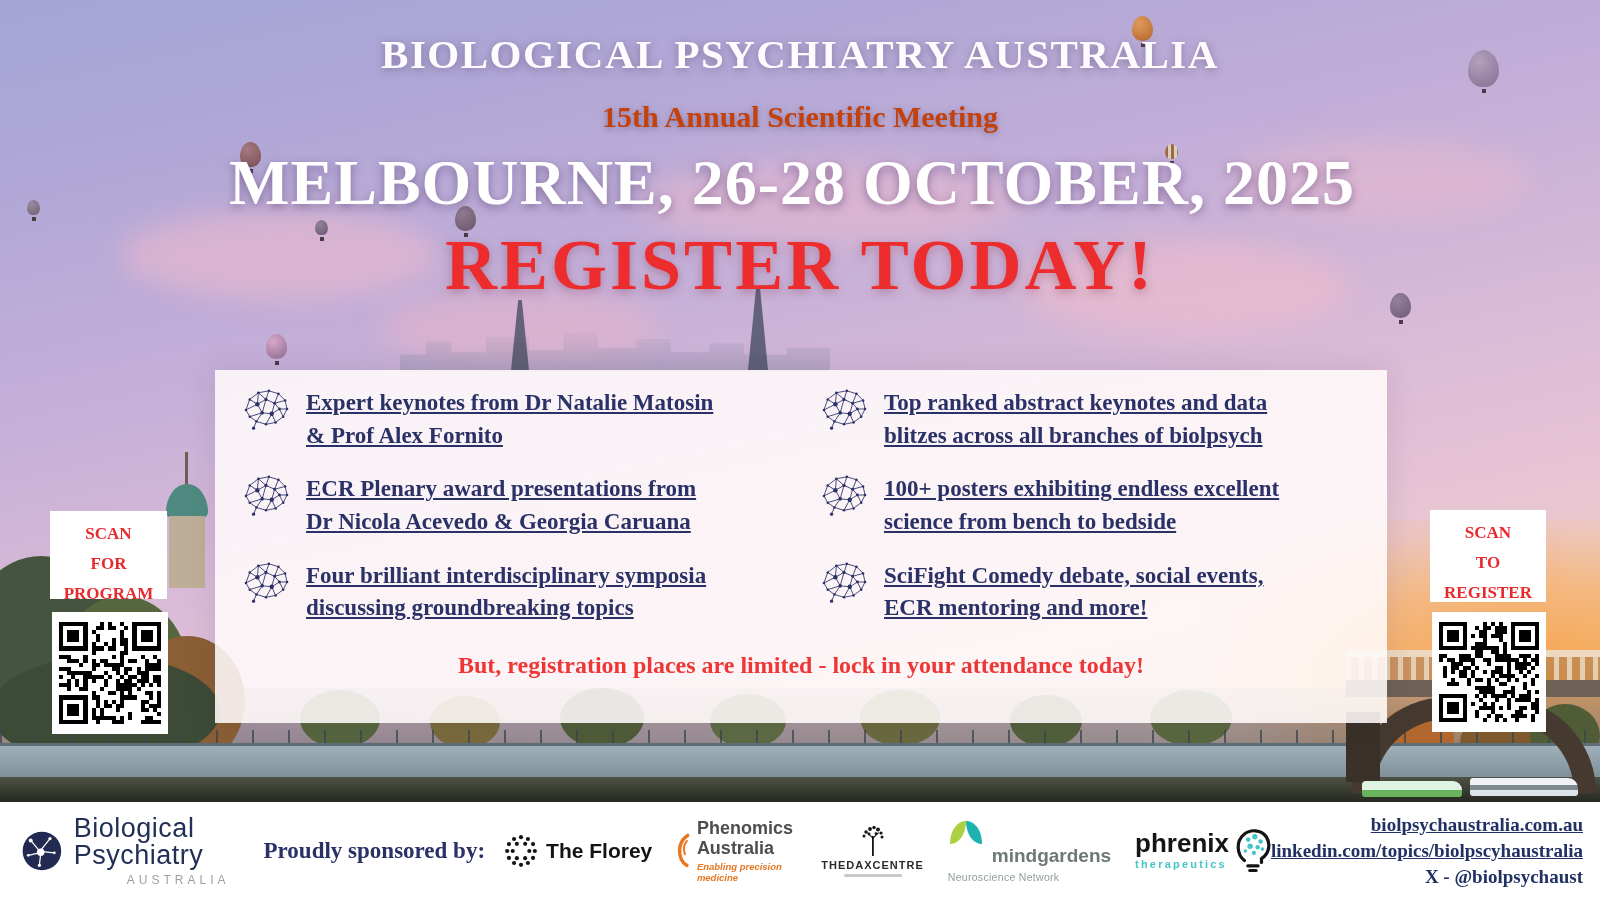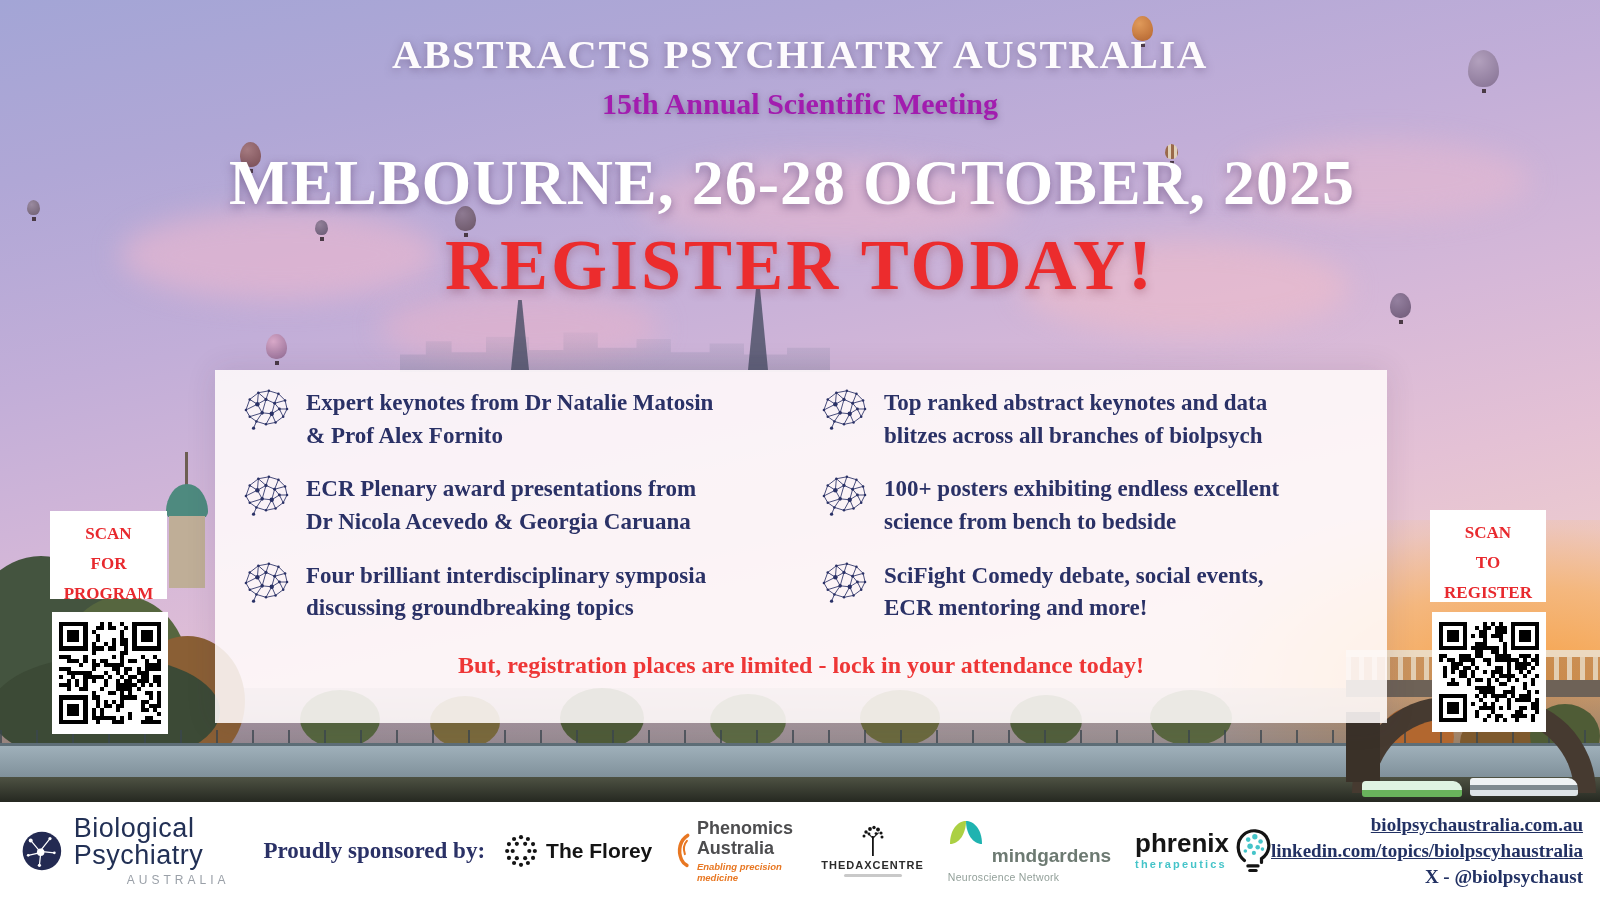--- a/index.html
+++ b/index.html
@@ -45,34 +45,34 @@
   .boat2{left:1470px;top:778px;width:108px;height:18px;border-radius:3px 10px 3px 3px;
         background:linear-gradient(#eef2f4 40%,#7e8a90 40% 66%,#dde4e7 66%);}
   
   .bl{position:absolute;border-radius:50% 50% 46% 46%/58% 58% 42% 42%;}
   .bl::after{content:"";position:absolute;left:50%;bottom:-6px;margin-left:-2px;
              width:4px;height:4px;background:#4a3a45;}
   .bl.s{width:13px;height:15px;} .bl.m{width:21px;height:25px;} .bl.l{width:31px;height:37px;}
   
   .org{left:0;right:0;top:30px;text-align:center;color:#fdfbfd;font-weight:700;
        font-size:41px;letter-spacing:1.5px;text-shadow:0 2px 8px rgba(90,70,110,.5);}
-  .sub{left:0;right:0;top:87px;text-align:center;color:#a21caf;font-weight:700;
+  .sub{left:0;right:0;top:100px;text-align:center;color:#c2410c;font-weight:700;
        font-size:30px;text-shadow:0 2px 6px rgba(90,70,110,.5);}
   .date{left:0;right:16px;top:146px;text-align:center;color:#ffffff;font-weight:700;
        font-size:64px;letter-spacing:1px;text-shadow:0 3px 10px rgba(90,60,110,.55);}
   .cta{left:0;right:0;top:224px;text-align:center;color:#ec2c2d;font-weight:700;
        font-size:72px;letter-spacing:3px;text-shadow:0 3px 10px rgba(120,40,60,.35);}
   
   .panel{left:215px;top:370px;width:1172px;height:353px;box-sizing:border-box;
          background:rgba(255,251,251,.88);box-shadow:0 0 28px rgba(60,40,70,.12);
          padding:17px 26px 0 26px;}
   .cols{display:grid;grid-template-columns:1fr 1fr;column-gap:36px;}
   .bullet{display:flex;gap:15px;margin-bottom:21px;align-items:flex-start;}
   .bicon{width:50px;height:44px;flex:0 0 50px;}
-  .btext{margin:0;color:#2a3166;font-weight:700;font-size:23px;line-height:1.42;}
+  .btext{margin:0;color:#2a3166;font-weight:700;font-size:23px;line-height:1.42;text-decoration:underline;}
   .pre{white-space:pre-line;}
   .notice1,.notice2{margin:0;text-align:center;color:#ee3636;font-weight:700;}
   .notice1{font-size:24px;letter-spacing:.5px;margin-top:6px;}
   .notice2{font-size:24px;margin-top:6px;}
   
   .qrlabel{position:absolute;background:#ffffff;color:#e8292e;font-weight:700;
            text-align:center;font-size:17px;line-height:1.75;box-sizing:border-box;padding-top:8px;}
   .qrbox{position:absolute;background:#ffffff;box-sizing:border-box;padding:7px;}
   .qrbox svg rect{fill:#000;}
   
@@ -194,21 +194,21 @@
     <div class="bl m" style="left:240px;top:142px;background:radial-gradient(circle at 35% 30%,#a57a80,#7a4e55);"></div>
     <div class="bl s" style="left:315px;top:220px;background:radial-gradient(circle at 35% 30%,#93819a,#685873);"></div>
     <div class="bl m" style="left:455px;top:206px;background:radial-gradient(circle at 35% 30%,#8f7b93,#6a5566);"></div>
     <div class="bl m" style="left:266px;top:334px;background:radial-gradient(circle at 35% 30%,#d8a8c8,#8f6a92);"></div>
     <div class="bl m" style="left:1132px;top:16px;background:radial-gradient(circle at 35% 30%,#e09a5a,#b5652f);"></div>
     <div class="bl l" style="left:1468px;top:50px;background:radial-gradient(circle at 35% 30%,#b2a0bd,#847092);"></div>
     <div class="bl s" style="left:1165px;top:144px;background:repeating-linear-gradient(90deg,#9a6a4a 0 3px,#e0d0b8 3px 6px);"></div>
     <div class="bl m" style="left:1390px;top:293px;background:radial-gradient(circle at 35% 30%,#94809f,#6f5a78);"></div>
   </div>
 
-  <div class="abs org">ABSTRACTS PSYCHIATRY AUSTRALIA</div>
+  <div class="abs org">BIOLOGICAL PSYCHIATRY AUSTRALIA</div>
   <div class="abs sub">15th Annual Scientific Meeting</div>
   <div class="abs date">MELBOURNE, 26-28 OCTOBER, 2025</div>
   <div class="abs cta">REGISTER TODAY!</div>
 
   <div class="abs panel">
     <div class="cols">
       <div>
         <div class="bullet">
           <svg class="bicon">
               <use href="#brainnet"></use>

